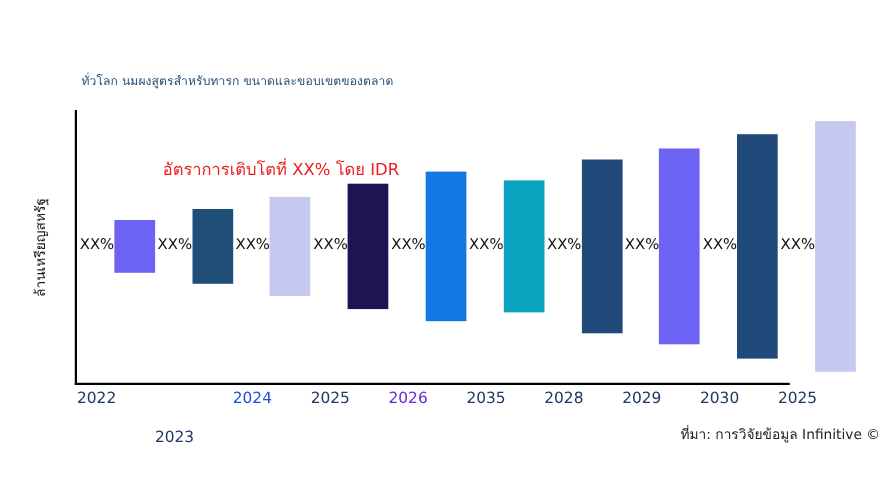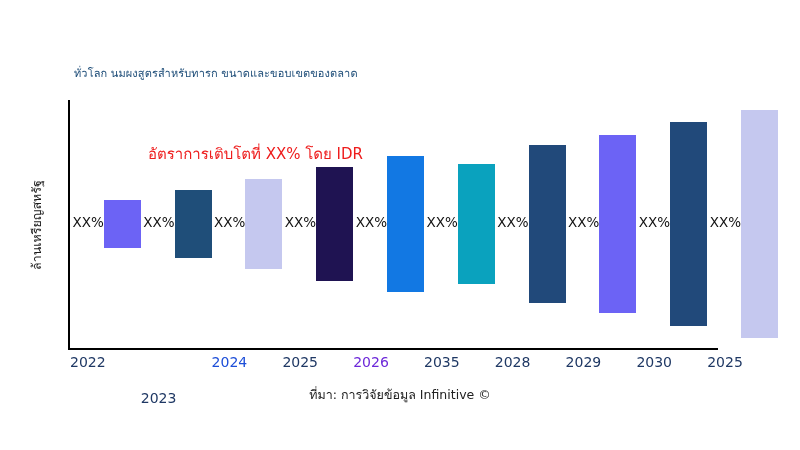--- a/index.html
+++ b/index.html
@@ -138,21 +138,21 @@
     color: #EE1C1C;
     white-space: nowrap;
   }
 
   
   .source {
     position: absolute;
     left: 0;
     top: 385px;
     width: 800px;
-    text-align: center;
+    text-align: right;
     font-size: 12.5px;
     color: #222222;
   }
 </style>
 </head>
 <body>
 
 <div id="chart-root">
 
   <div class="chart-title" style="color: rgb(31, 78, 121);">ทั่วโลก นมผงสูตรสำหรับทารก ขนาดและขอบเขตของตลาด</div>

